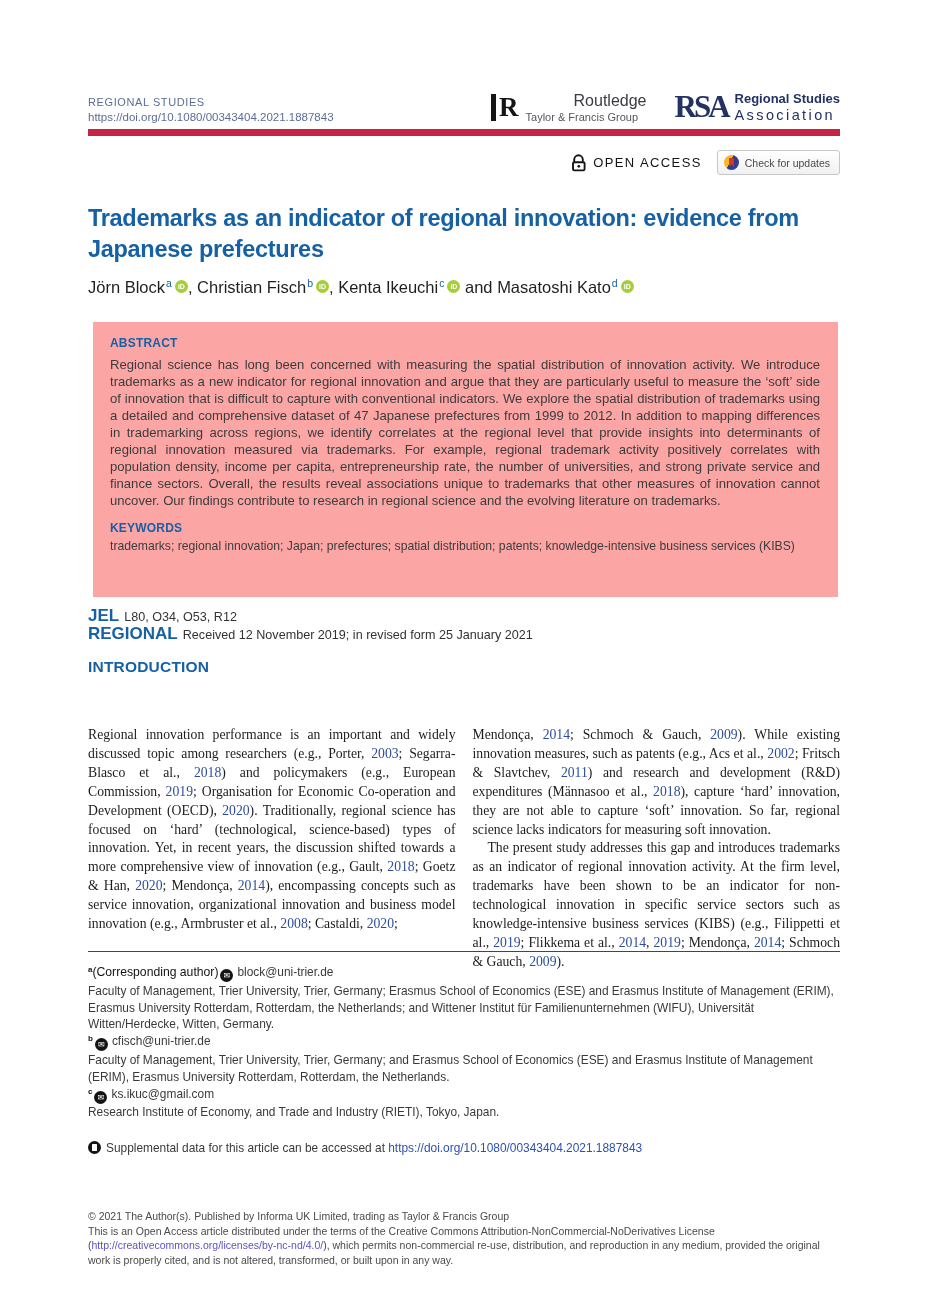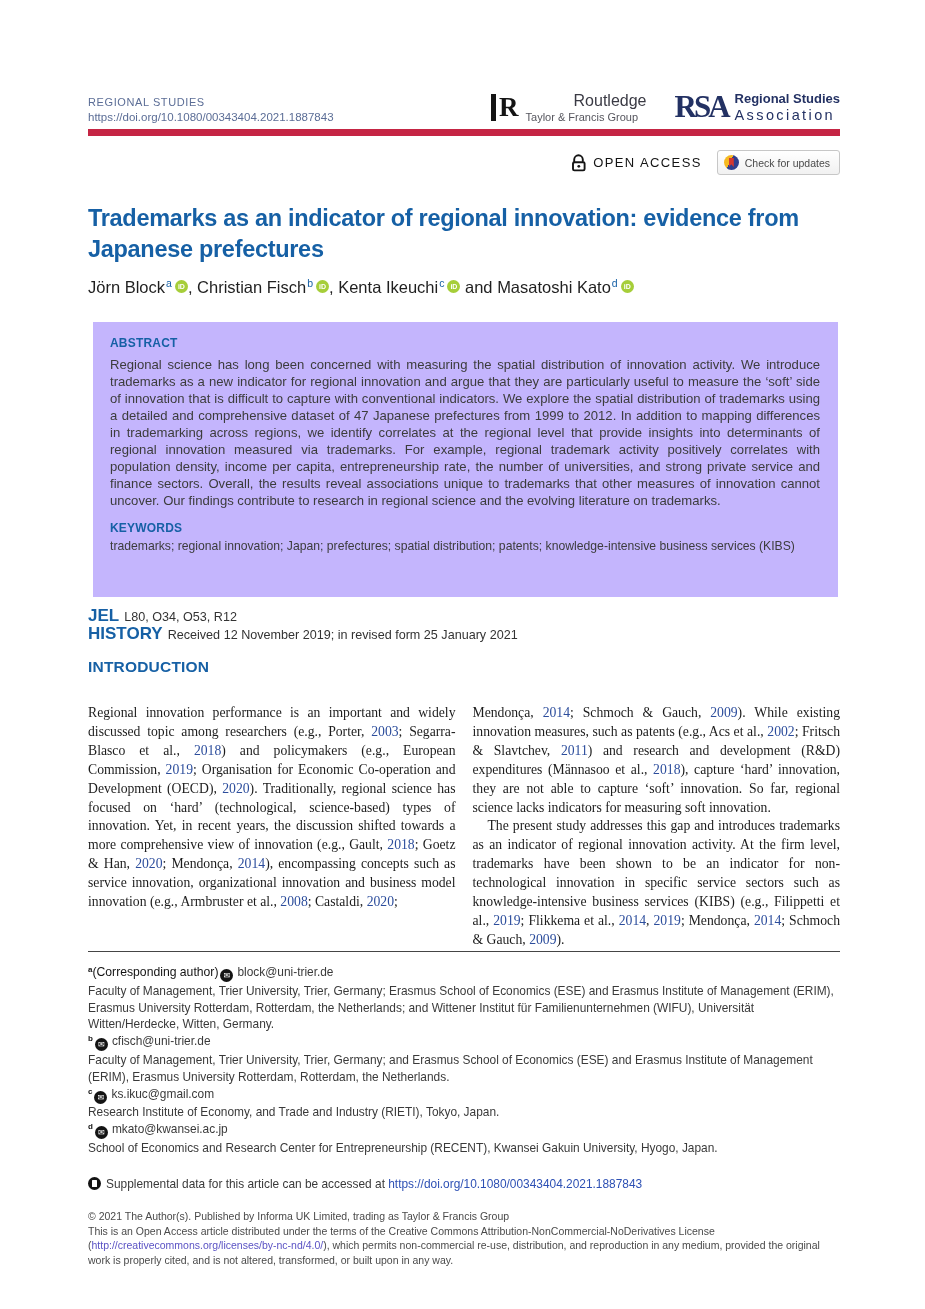--- a/index.html
+++ b/index.html
@@ -39,33 +39,33 @@
 
   
   .title { position:absolute; left:88px; top:203px; width:752px; font-size:23.5px; line-height:30.5px;
     font-weight:bold; letter-spacing:-0.3px; color:#1660a5; }
   .authors { position:absolute; left:88px; top:278px; width:752px; font-size:16.5px; color:#1f1f1f; }
   .author-sup { color:#1660a5; font-size:10.5px; position:relative; top:-6px; margin-left:1px; }
   .orcid-icon { display:inline-block; width:13px; height:13px; border-radius:50%; background:#a6ce39; color:#fff;
     font-size:7px; font-weight:bold; line-height:13px; text-align:center; vertical-align:4px; margin-left:3px; cursor:pointer; }
 
   
-  .abstract-box { position:absolute; left:93px; top:322px; width:745px; height:275px; background:#c4b5fd; padding:14px 18px 16px 17px; }
+  .abstract-box { position:absolute; left:93px; top:322px; width:745px; height:275px; background:#fca5a5; padding:14px 18px 16px 17px; }
   .section-label { font-size:12px; font-weight:bold; color:#1660a5; letter-spacing:.2px; }
   .abstract-text { margin-top:6px; font-size:13.1px; line-height:17px; text-align:justify; color:#3c3c3c; }
   .keywords-label { margin-top:12px; }
   .keywords-text { margin-top:4px; font-size:12.2px; color:#3c3c3c; }
 
   
   .meta { position:absolute; left:88px; top:608px; width:752px; font-size:12.6px; line-height:16.5px; color:#333; }
   .meta-label { font-weight:bold; color:#1660a5; font-size:17px; margin-right:5px; }
 
   
   .intro-heading { position:absolute; left:88px; top:658px; font-size:15.5px; font-weight:bold; color:#1660a5; letter-spacing:.2px; }
-  .columns { position:absolute; left:88px; top:704px; width:752px; display:flex; gap:17px; }
+  .columns { position:absolute; left:88px; top:726px; width:752px; display:flex; gap:17px; }
   .col { flex:1; font-family:"Liberation Serif", serif; font-size:13.7px; line-height:18.9px; text-align:justify; color:#1c1c1c; }
   .col p { margin:0; }
   .col p.indent { text-indent:15px; }
   .cite { color:#2c4d9c; }
 
   
   .contact-rule { position:absolute; left:88px; top:951px; width:752px; height:1px; background:#454545; }
   .contact { position:absolute; left:88px; top:964px; width:752px; }
   .contact-heading { font-size:11.8px; font-weight:bold; color:#1660a5; margin-bottom:7px; }
   .contact-entry { font-size:11.9px; line-height:16.8px; color:#3a3a3a; }
@@ -138,21 +138,21 @@
   <div class="abstract-text">Regional science has long been concerned with measuring the spatial distribution of innovation activity. We introduce trademarks as a new indicator for regional innovation and argue that they are particularly useful to measure the ‘soft’ side of innovation that is difficult to capture with conventional indicators. We explore the spatial distribution of trademarks using a detailed and comprehensive dataset of 47 Japanese prefectures from 1999 to 2012. In addition to mapping differences in trademarking across regions, we identify correlates at the regional level that provide insights into determinants of regional innovation measured via trademarks. For example, regional trademark activity positively correlates with population density, income per capita, entrepreneurship rate, the number of universities, and strong private service and finance sectors. Overall, the results reveal associations unique to trademarks that other measures of innovation cannot uncover. Our findings contribute to research in regional science and the evolving literature on trademarks.</div>
   <div class="section-label keywords-label">KEYWORDS</div>
   <div class="keywords-text">trademarks; regional innovation; Japan; prefectures; spatial distribution; patents; knowledge-intensive business services (KIBS)</div>
 </div>
 
 <div class="meta">
   <div>
     <span class="meta-label">JEL</span><span>L80, O34, O53, R12</span>
   </div>
   <div>
-    <span class="meta-label">HISTORY</span><span>Received 12 November 2019; in revised form 25 January 2021</span>
+    <span class="meta-label">REGIONAL</span><span>Received 12 November 2019; in revised form 25 January 2021</span>
   </div>
 </div>
 
 <div class="intro-heading">INTRODUCTION</div>
 <div class="columns">
   <div class="col" id="intro-col1">
       <p><span>Regional innovation performance is an important and widely discussed topic among researchers (e.g., Porter, </span><span class="cite">2003</span><span>; Segarra-Blasco et al., </span><span class="cite">2018</span><span>) and policymakers (e.g., European Commission, </span><span class="cite">2019</span><span>; Organisation for Economic Co-operation and Development (OECD), </span><span class="cite">2020</span><span>). Traditionally, regional science has focused on ‘hard’ (technological, science-based) types of innovation. Yet, in recent years, the discussion shifted towards a more comprehensive view of innovation (e.g., Gault, </span><span class="cite">2018</span><span>; Goetz &amp; Han, </span><span class="cite">2020</span><span>; Mendonça, </span><span class="cite">2014</span><span>), encompassing concepts such as service innovation, organizational innovation and business model innovation (e.g., Armbruster et al., </span><span class="cite">2008</span><span>; Castaldi, </span><span class="cite">2020</span><span>;</span></p>
     </div>
   <div class="col" id="intro-col2">
       <p><span>Mendonça, </span><span class="cite">2014</span><span>; Schmoch &amp; Gauch, </span><span class="cite">2009</span><span>). While existing innovation measures, such as patents (e.g., Acs et al., </span><span class="cite">2002</span><span>; Fritsch &amp; Slavtchev, </span><span class="cite">2011</span><span>) and research and development (R&amp;D) expenditures (Männasoo et al., </span><span class="cite">2018</span><span>), capture ‘hard’ innovation, they are not able to capture ‘soft’ innovation. So far, regional science lacks indicators for measuring soft innovation.</span></p>
@@ -168,24 +168,20 @@
         <div class="affil">Faculty of Management, Trier University, Trier, Germany; Erasmus School of Economics (ESE) and Erasmus Institute of Management (ERIM), Erasmus University Rotterdam, Rotterdam, the Netherlands; and Wittener Institut für Familienunternehmen (WIFU), Universität Witten/Herdecke, Witten, Germany.</div>
       </div>
       <div class="contact-entry">
         <div class="entry-line"><span class="c-sup">b</span><span class="mail-icon">✉</span><span class="email">cfisch@uni-trier.de</span></div>
         <div class="affil">Faculty of Management, Trier University, Trier, Germany; and Erasmus School of Economics (ESE) and Erasmus Institute of Management (ERIM), Erasmus University Rotterdam, Rotterdam, the Netherlands.</div>
       </div>
       <div class="contact-entry">
         <div class="entry-line"><span class="c-sup">c</span><span class="mail-icon">✉</span><span class="email">ks.ikuc@gmail.com</span></div>
         <div class="affil">Research Institute of Economy, and Trade and Industry (RIETI), Tokyo, Japan.</div>
       </div>
-      <div class="contact-entry">
-        <div class="entry-line"><span class="c-sup">d</span><span class="mail-icon">✉</span><span class="email">mkato@kwansei.ac.jp</span></div>
-        <div class="affil">School of Economics and Research Center for Entrepreneurship (RECENT), Kwansei Gakuin University, Hyogo, Japan.</div>
-      </div>
     </div>
   <div class="supplemental">
     <span class="suppl-icon"></span><span>Supplemental data for this article can be accessed at </span><span class="link">https://doi.org/10.1080/00343404.2021.1887843</span>
   </div>
 </div>
 
 <div class="footer">
   <p>© 2021 The Author(s). Published by Informa UK Limited, trading as Taylor &amp; Francis Group</p>
   <p id="license-para"><span>This is an Open Access article distributed under the terms of the Creative Commons Attribution-NonCommercial-NoDerivatives License (</span><span class="link">http://creativecommons.org/licenses/by-nc-nd/4.0/</span><span>), which permits non-commercial re-use, distribution, and reproduction in any medium, provided the original work is properly cited, and is not altered, transformed, or built upon in any way.</span></p>
 </div>

